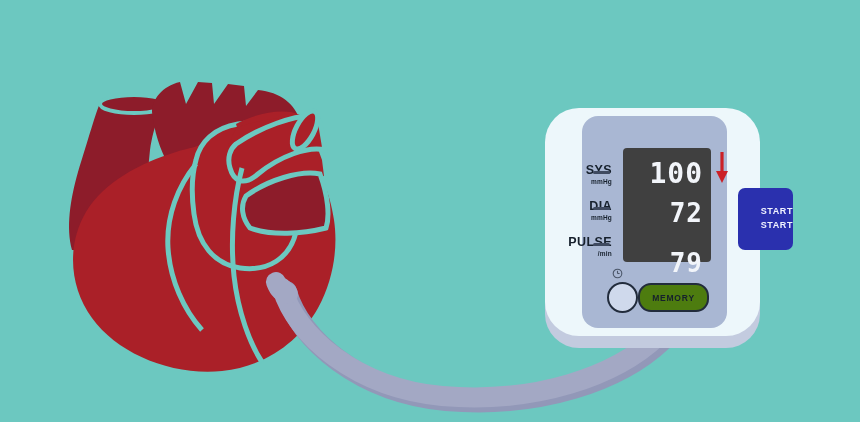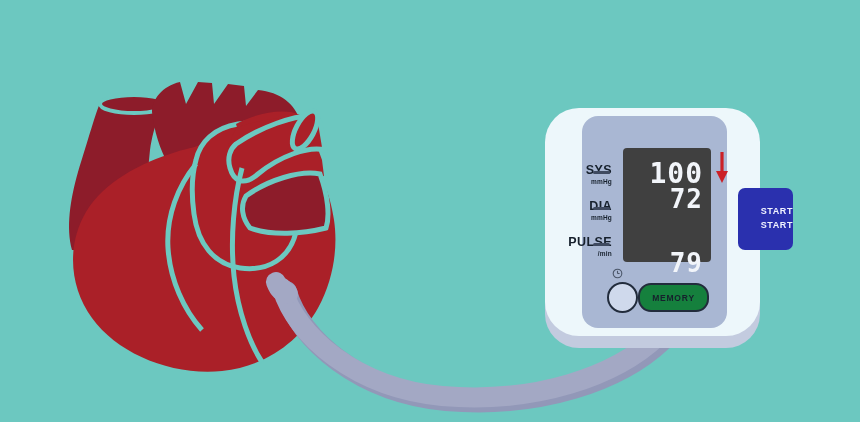--- a/index.html
+++ b/index.html
@@ -75,21 +75,21 @@
     position: absolute;
     right: 8px;
     text-align: right;
     color: #f2f5fa;
     font-family: "DejaVu Sans Mono", monospace;
     font-weight: bold;
     letter-spacing: 1px;
     line-height: 1;
   }
   #reading-sys { top: 12px; font-size: 28px; }
-  #reading-dia { top: 38px; font-size: 26px; }
+  #reading-dia { top: 52px; font-size: 26px; }
   #reading-pulse { top: 90px; font-size: 26px; margin-top: 12px; }
 
   .label-group {
     position: absolute;
     right: 148px;
     text-align: right;
     color: #16202c;
     width: 90px;
   }
   .label-main {
@@ -149,21 +149,21 @@
     cursor: pointer;
   }
   #memory-btn {
     position: absolute;
     left: 93px;
     top: 175px;
     width: 67px;
     height: 25px;
     border: 2px solid #222c3c;
     border-radius: 13px;
-    background: #15803d;
+    background: #4d7c0f;
     display: flex;
     align-items: center;
     justify-content: center;
     font-size: 8.5px;
     font-weight: bold;
     letter-spacing: .8px;
     color: #16202c;
     cursor: pointer;
   }
   #round-btn {

